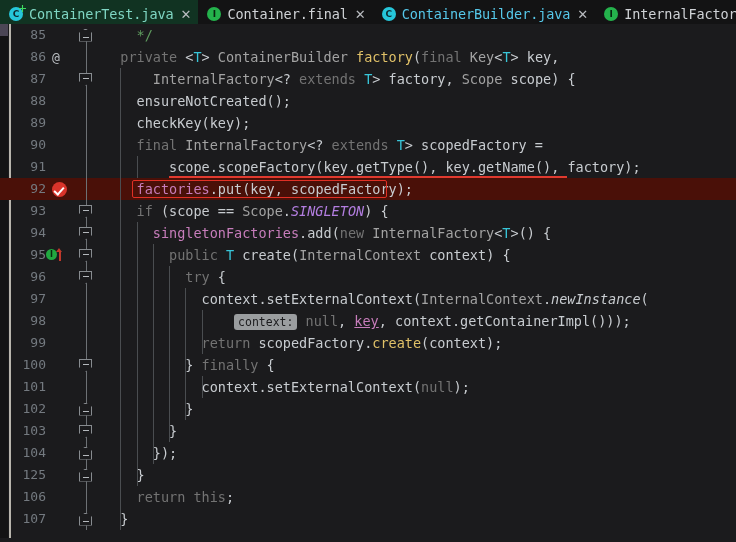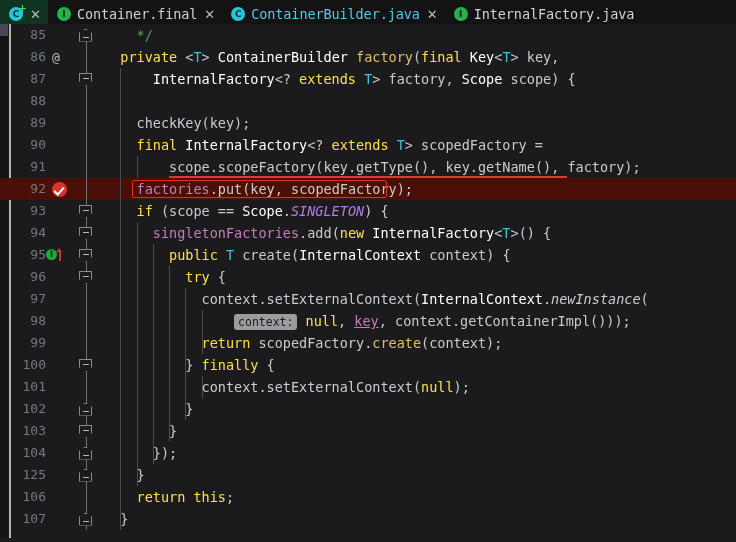--- a/index.html
+++ b/index.html
@@ -253,38 +253,39 @@
   .hint {
     background: #9a9d9f;
     color: #1b1b1d;
     border-radius: 3px;
     padding: 1px 4px;
     font-size: 11.5px;
     font-family: "DejaVu Sans Mono", monospace;
   }
 
   
-  .kw    { color: #fde047; }            
-  .typ   { color: #ffffff; }            
+  .kw    { color: #737373; }            
+  .typ   { color: #a3a3a3; }            
   .gen   { color: #38c6d9; }            
   .mth   { color: #e0c168; }            
   .fld   { color: #c77dbb; }            
   .fldu  { color: #c77dbb; text-decoration: underline; }
   .cnst  { color: #b37ee0; font-style: italic; }  
   .stat  { color: #c8ccd0; font-style: italic; }  
   .cmt   { color: #5f9c5f; }            
   .pln   { color: #c8ccd0; }
 </style>
 </head>
 <body>
 
 <div id="tabbar">
 
   <div class="tab green-bg tinted">
     <span class="ficon cls badge">C</span>
+    <span class="tab-label">ContainerTest.java</span>
     <span class="tab-close">✕</span>
 
   </div>
 
   <div class="tab">
     <span class="ficon iface">I</span>
     <span class="tab-label">Container.final</span>
     <span class="tab-close">✕</span>
 
   </div>
@@ -341,20 +342,21 @@
         </div>
         <div class="guide" style="left: 120.26px;"></div>
         <div class="code">      <span class="typ">InternalFactory</span>&lt;? <span class="kw">extends</span> <span class="gen">T</span>&gt; <span class="pln">factory</span>, <span class="typ">Scope</span> <span class="pln">scope</span>) {</div>
       </div>
       <div class="row">
         <div class="lineno">88</div>
         <div class="fold">
           <div class="vline"></div>
         </div>
         <div class="guide" style="left: 120.26px;"></div>
+        <div class="code">    <span class="pln">ensureNotCreated</span>();</div>
       </div>
       <div class="row">
         <div class="lineno">89</div>
         <div class="fold">
           <div class="vline"></div>
         </div>
         <div class="guide" style="left: 120.26px;"></div>
         <div class="code">    <span class="pln">checkKey</span>(<span class="pln">key</span>);</div>
       </div>
       <div class="row">

